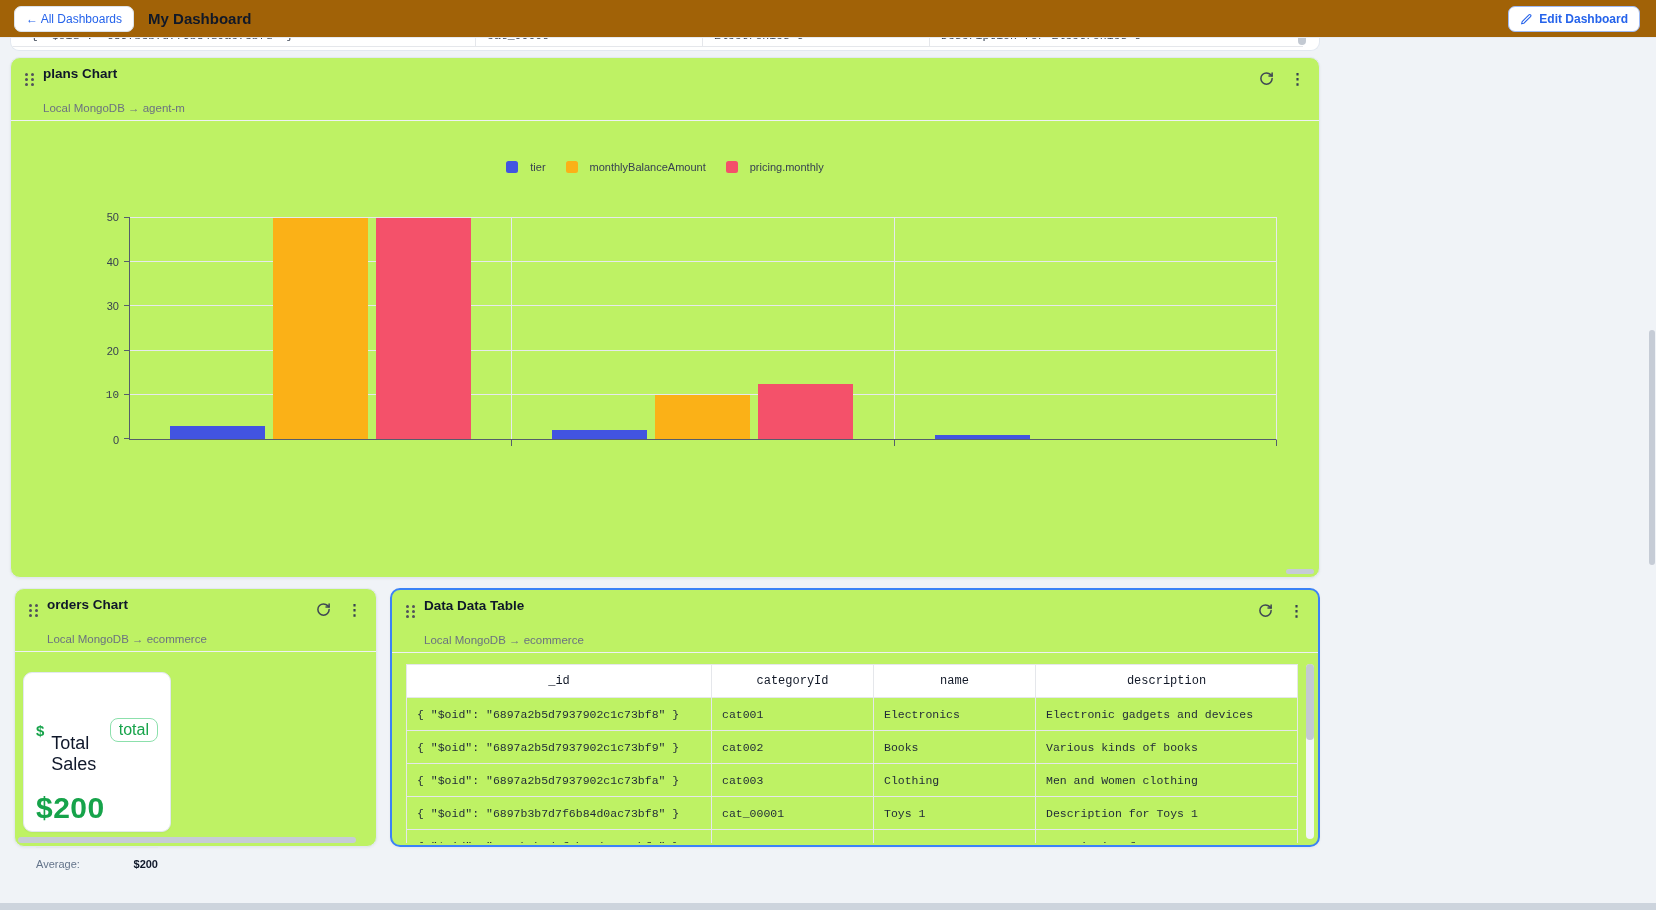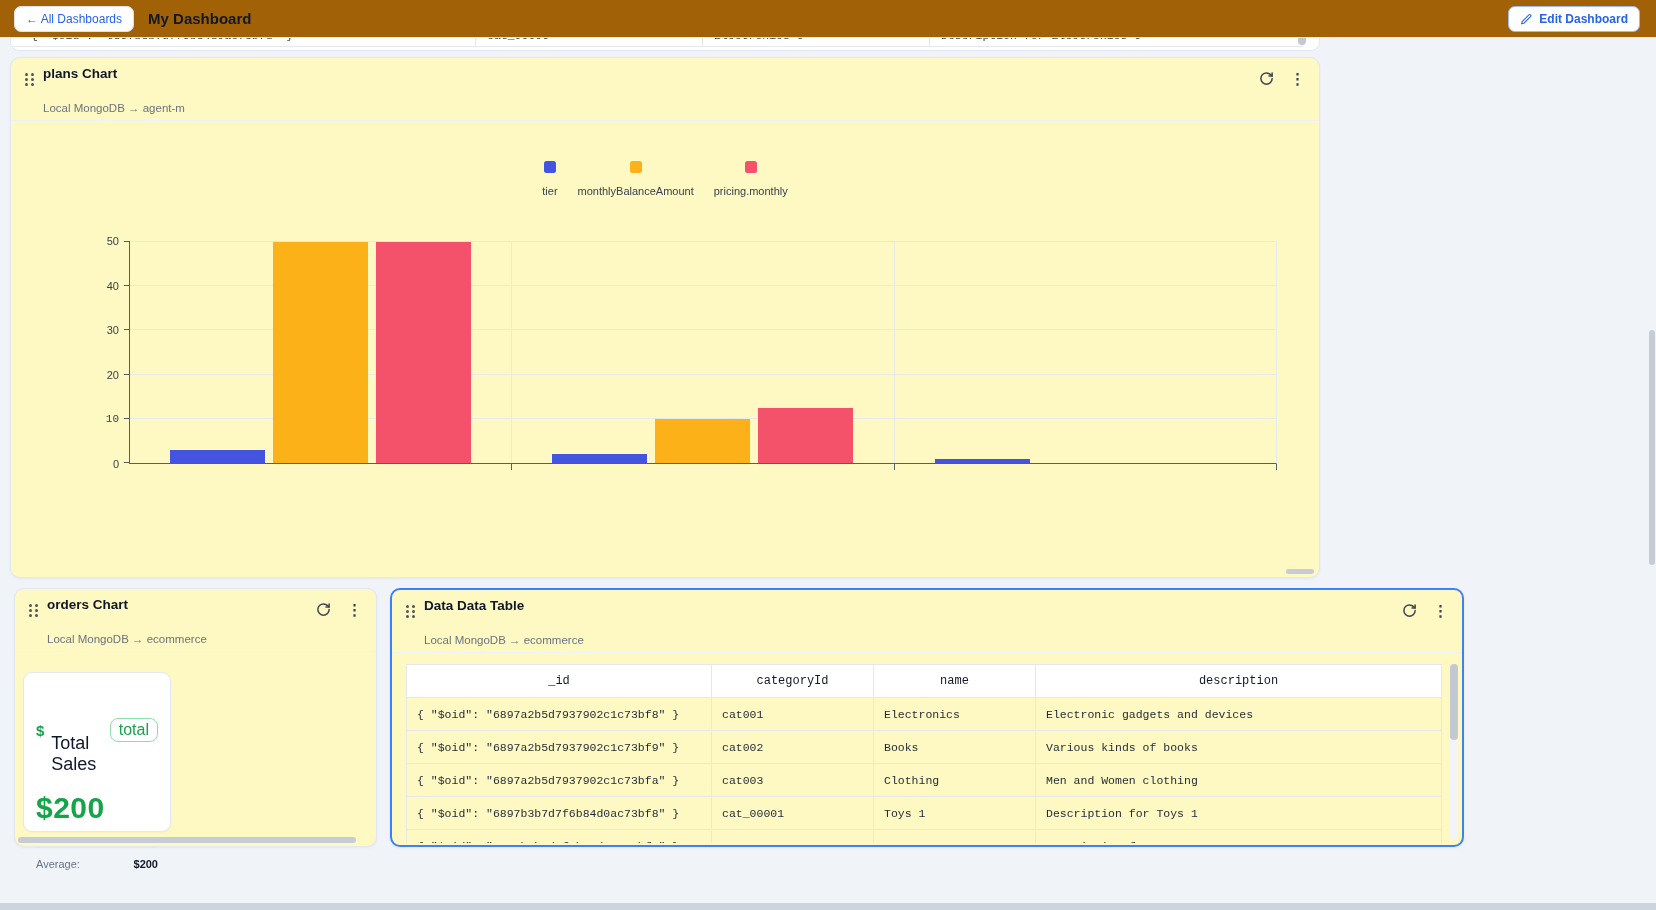--- a/index.html
+++ b/index.html
@@ -16,37 +16,37 @@
   
   .clipped-strip { position:absolute; left:10px; top:38px; width:1310px; height:13px; background:#fff; border:1px solid #e2e8f0; border-top:none; border-radius:0 0 9px 9px; overflow:hidden; z-index:5; }
   .clipped-strip .cc { position:absolute; top:-9px; height:18px; font-size:11.5px; color:#374151; white-space:nowrap; }
   .cc0{left:20px;} .cc1{left:476px;} .cc2{left:703px;} .cc3{left:930px;}
   .csep { position:absolute; top:0; width:1px; height:8px; background:#e5e7eb; }
   .csep1{left:464px;} .csep2{left:691px;} .csep3{left:918px;}
   .cline { position:absolute; left:0; right:16px; top:8px; border-top:1px solid #e5e7eb; }
   .cthumb { position:absolute; right:13px; top:0; width:8px; height:7px; background:#c3c9d2; border-radius:0 0 4px 4px; }
 
   
-  .panel { position:absolute; background:#fef9c3; border:1px solid #e2e8f0; border-radius:10px; box-shadow:0 1px 3px rgba(16,24,40,.05); }
+  .panel { position:absolute; background:#bef264; border:1px solid #e2e8f0; border-radius:10px; box-shadow:0 1px 3px rgba(16,24,40,.05); }
   .panel-plans { left:10px; top:57px; width:1310px; height:521px; }
   .panel-orders { left:14px; top:588px; width:363px; height:259px; }
-  .panel-data { left:390px; top:588px; width:1074px; height:259px; border:2px solid #3b82f6; }
+  .panel-data { left:390px; top:588px; width:930px; height:259px; border:2px solid #3b82f6; }
 
   .panel-header { display:flex; align-items:flex-start; padding:7px 14px 6px 14px; border-bottom:1px solid #eef1f5; }
   .drag-handle { display:grid; grid-template-columns:repeat(2,3px); grid-auto-rows:3px; gap:2px 3px; margin:8px 9px 0 0; cursor:grab; }
   .drag-handle i { width:3px; height:3px; border-radius:50%; background:#52525b; }
   .panel-title { font-size:13.5px; font-weight:700; color:#0f172a; line-height:17px; }
   .panel-subtitle { font-size:11.5px; color:#6b7280; margin-top:20px; line-height:12px; }
   .panel-actions { margin-left:auto; display:flex; align-items:center; gap:16px; margin-top:6px; }
   .icon-btn { background:none; border:none; cursor:pointer; display:flex; align-items:center; color:#374151; padding:0; }
   .kebab { font-size:15px; font-weight:700; color:#374151; line-height:1; font-family:inherit; }
 
   
   .chart-legend { display:flex; justify-content:center; gap:20px; margin-top:40px; }
-  .legend-item { display:flex; align-items:center; gap:12px; font-size:11px; color:#374151; cursor:pointer;flex-direction:column; }
+  .legend-item { display:flex; align-items:center; gap:12px; font-size:11px; color:#374151; cursor:pointer; }
   .legend-swatch { width:12px; height:12px; border-radius:2.5px; display:inline-block; }
 
   .plot-outer { position:relative; height:223px; margin:44px 42px 0 118px; }
   .plot { position:absolute; inset:0; display:flex; border:1px solid #e6e9ee; border-left:1px solid #555e6b; border-bottom:1px solid #555e6b; }
   .gridline { position:absolute; left:0; right:0; height:1px; background:#e6e9ee; z-index:0; }
   .ytick { position:absolute; left:-6px; width:6px; height:1px; background:#555e6b; }
   .bar-group { flex:1 1 0; display:flex; align-items:flex-end; justify-content:center; gap:8px; position:relative; border-right:1px solid #e6e9ee; z-index:1; }
   .bar-group:last-child { border-right:none; }
   .bar-group::after { content:""; position:absolute; right:-1px; bottom:-7px; width:1px; height:6px; background:#555e6b; }
   .bar { width:95px; }

